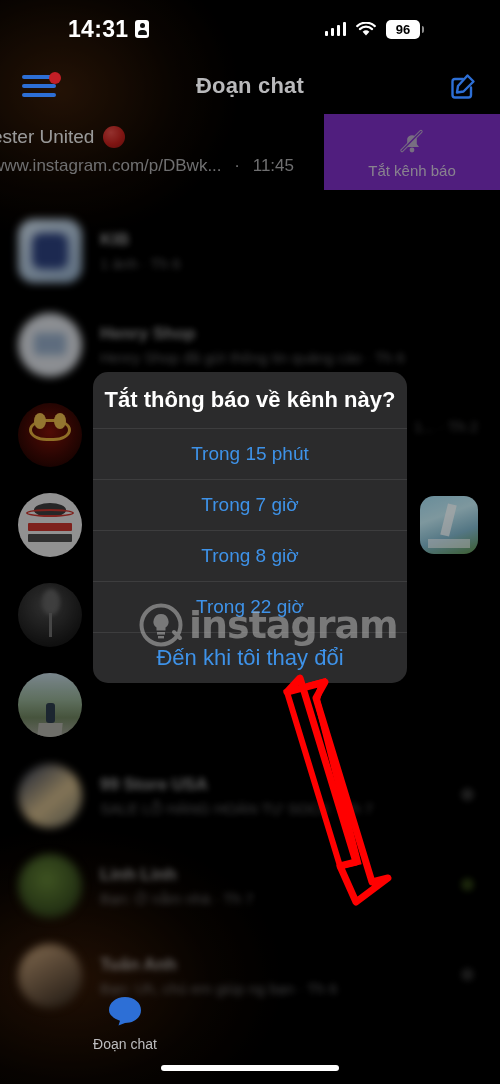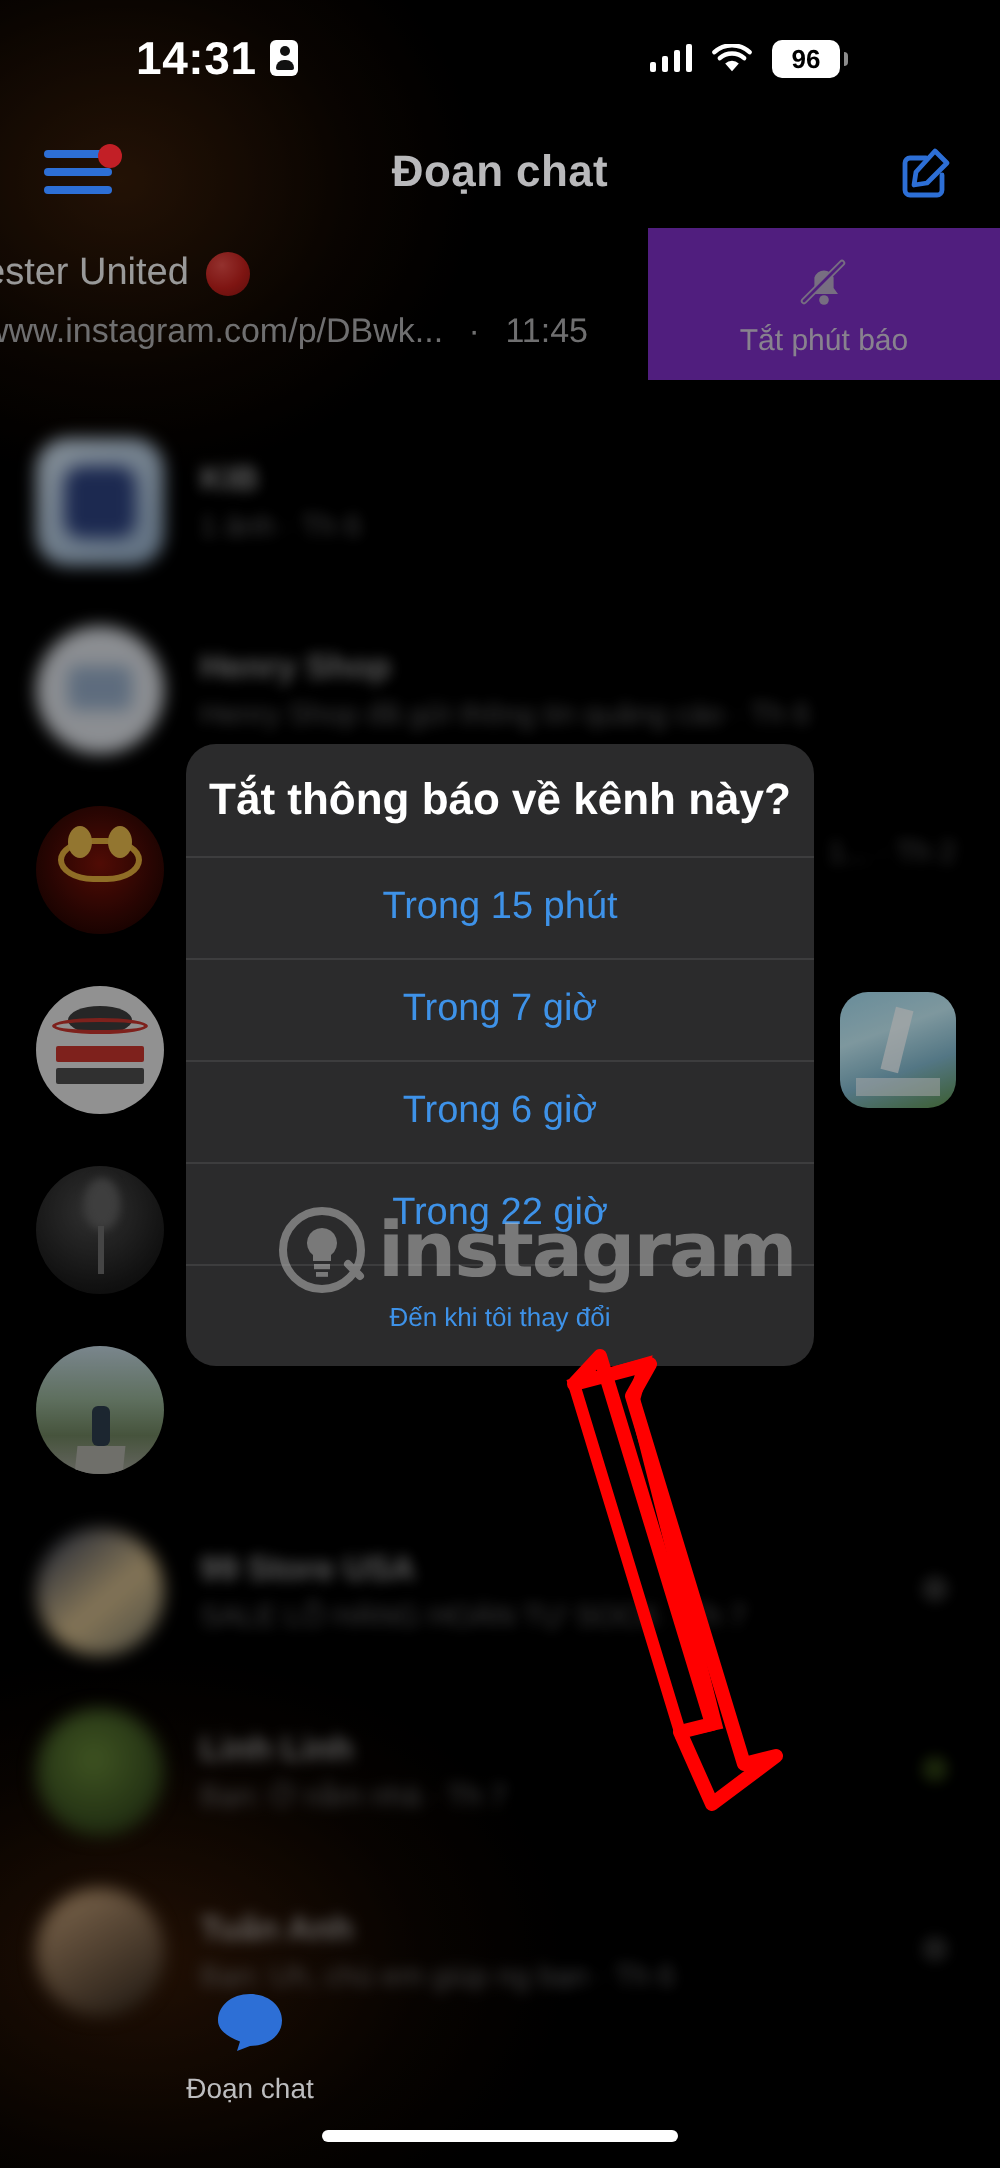--- a/index.html
+++ b/index.html
@@ -153,21 +153,21 @@
   .dlg-title {
     height:56px; display:flex; align-items:center; justify-content:center;
     color:#fff; font-size:22px; font-weight:700;
   }
   .dlg-item {
     height:51px; display:flex; align-items:center; justify-content:center;
     color:#3e92e8; font-size:19px; border-top:1px solid #3d3d3e;
     cursor:pointer;
   }
   .dlg-item.bold { font-weight:700; }
-  .dlg-item.sm { font-size:13px; }
+  .dlg-item.sm { font-size:22px; }
 
   
   .wm {
     position:absolute; left:138px; top:602px; z-index:30;
     display:flex; align-items:center; gap:5px;
     pointer-events:none; opacity:.55;
   }
   .wm-txt {
     font-size:38px; font-weight:700; color:#b9b9b9; letter-spacing:-1px;
     font-family:"DejaVu Sans", sans-serif;
@@ -254,21 +254,21 @@
           <span>11:45</span>
         </div>
       </div>
       <div class="mute-action">
         <svg width="34" height="34" viewBox="0 0 34 34">
           <path d="M10 23 h14 l-2.2-3 v-5.2 a5 5 0 0 0 -9.6 0 V20 Z" fill="#b5a8c4"></path>
           <circle cx="17" cy="26" r="2.4" fill="#b5a8c4"></circle>
           <line x1="7" y1="26.5" x2="26" y2="7.5" stroke="#b5a8c4" stroke-width="3.2" stroke-linecap="round"></line>
           <line x1="7" y1="26.5" x2="26" y2="7.5" stroke="#7a2ec0" stroke-width="1.4" stroke-linecap="round"></line>
         </svg>
-        <div class="mute-label">Tắt phút báo</div>
+        <div class="mute-label">Tắt kênh báo</div>
       </div>
     </div>
 
     <div class="row" style="top:94px; height:86px;">
       <div class="avatar avsq blurry" style="background:linear-gradient(145deg,#c9d8e6,#8fa9c4);">
         <div style="position:absolute;left:14px;top:14px;width:36px;height:36px;border-radius:9px;background:#2b3f7a;"></div>
       </div>
       <div class="meta">
         <div class="nm blurry-s dim">KIB</div>
         <div class="pv blurry-s dim">1 ảnh · Th 6</div>
@@ -349,21 +349,21 @@
     </div>
 
   </div>
 
   <div class="scrim"></div>
 
   <div class="dialog">
     <div class="dlg-title">Tắt thông báo về kênh này?</div>
     <div class="dlg-item">Trong 15 phút</div>
     <div class="dlg-item">Trong 7 giờ</div>
-    <div class="dlg-item">Trong 6 giờ</div>
+    <div class="dlg-item">Trong 8 giờ</div>
     <div class="dlg-item">Trong 22 giờ</div>
     <div class="dlg-item sm">Đến khi tôi thay đổi</div>
   </div>
 
   <div class="wm">
     <svg width="46" height="46" viewBox="0 0 46 46">
       <circle cx="23" cy="23" r="19.5" stroke="#b9b9b9" stroke-width="4" fill="none"></circle>
       <path d="M23 12 a7.5 7.5 0 0 1 4.5 13.5 v3 h-9 v-3 A7.5 7.5 0 0 1 23 12 Z" fill="#b9b9b9"></path>
       <rect x="19" y="30" width="8" height="2.6" fill="#b9b9b9"></rect>
       <rect x="20" y="34" width="6" height="2.4" fill="#b9b9b9"></rect>

